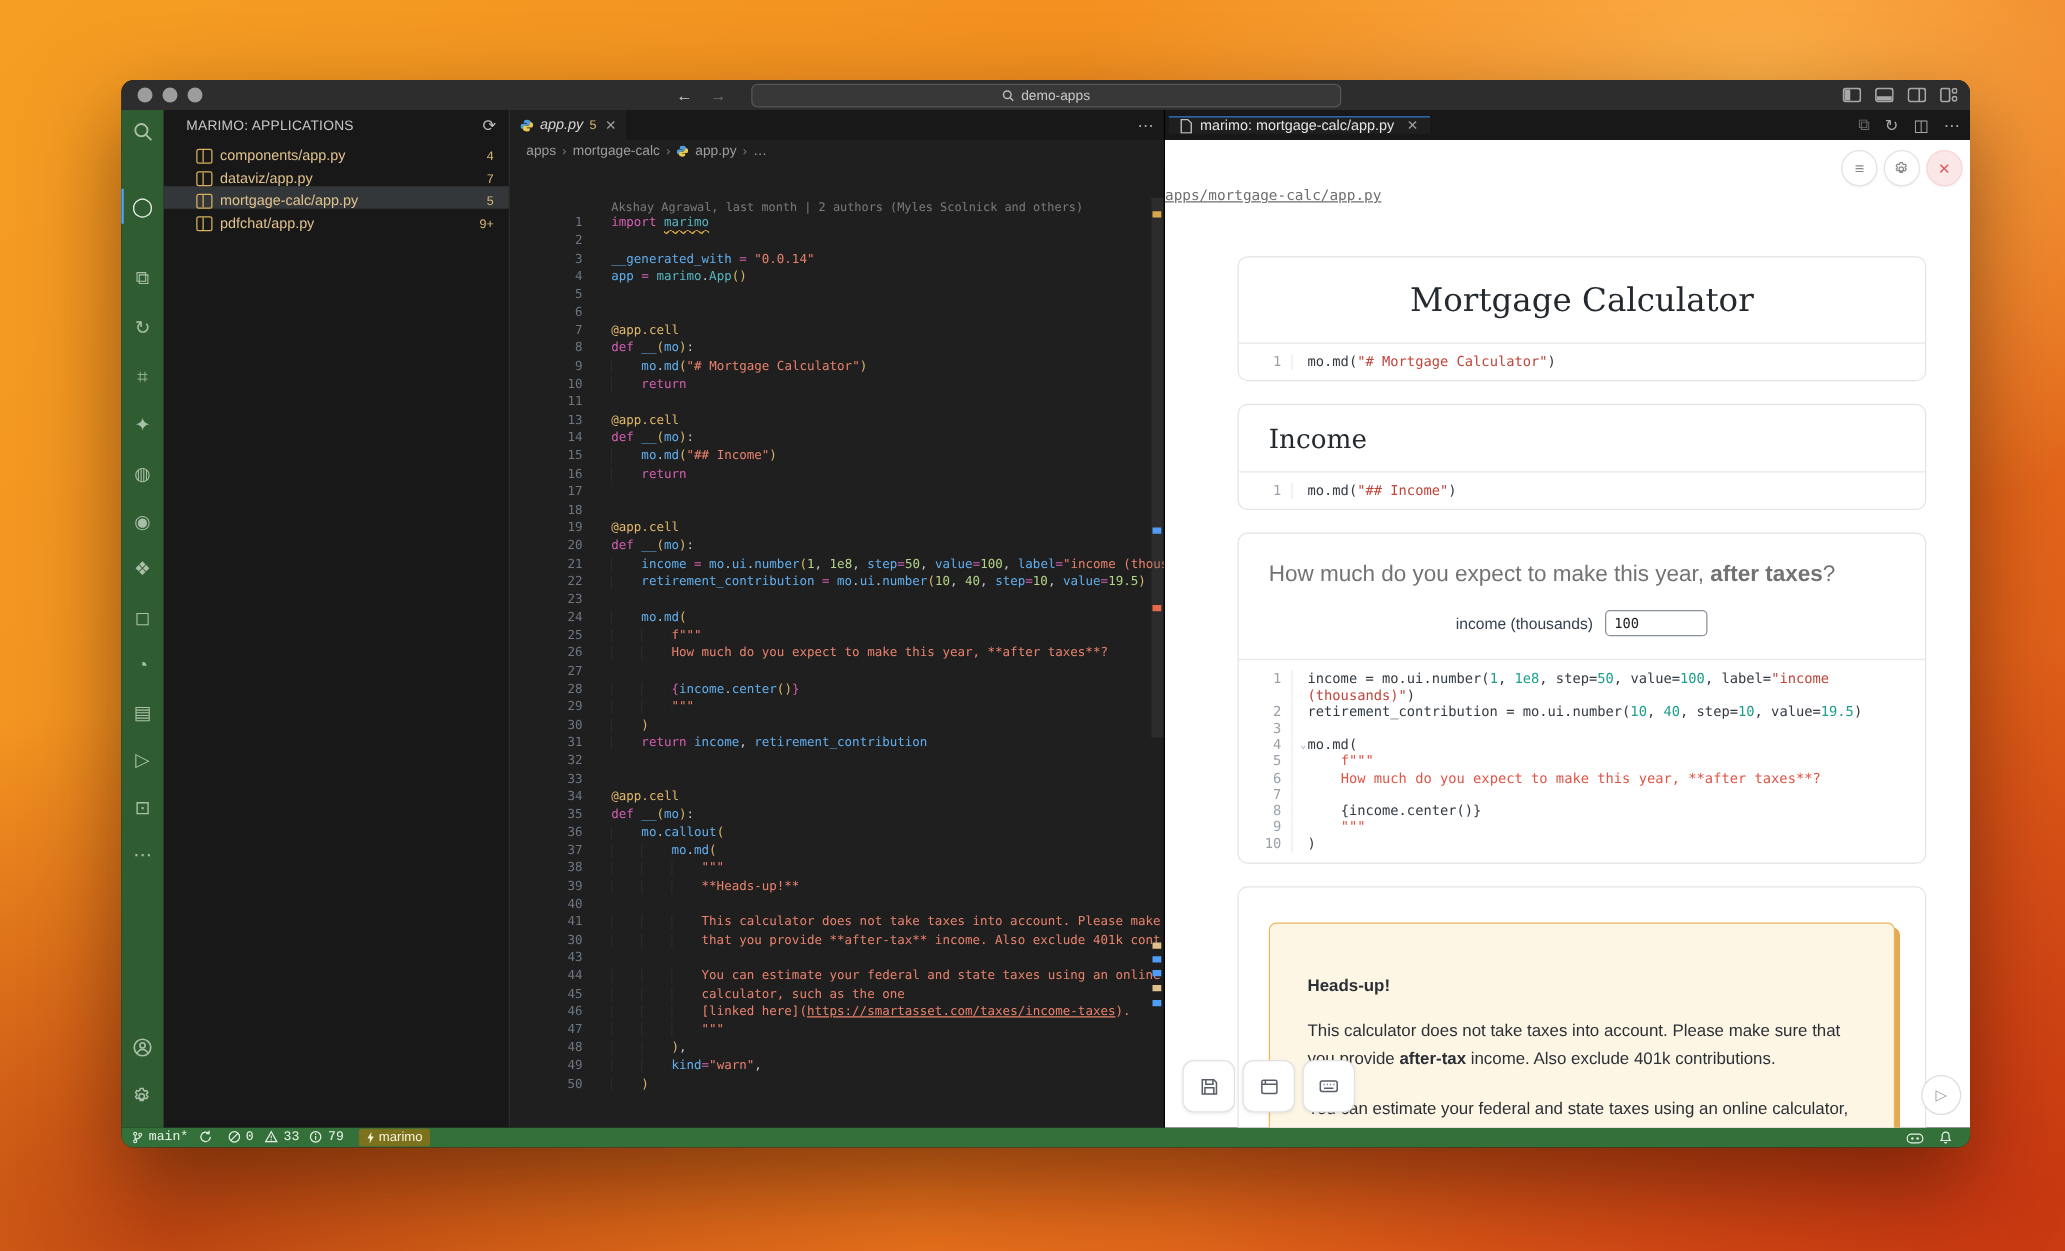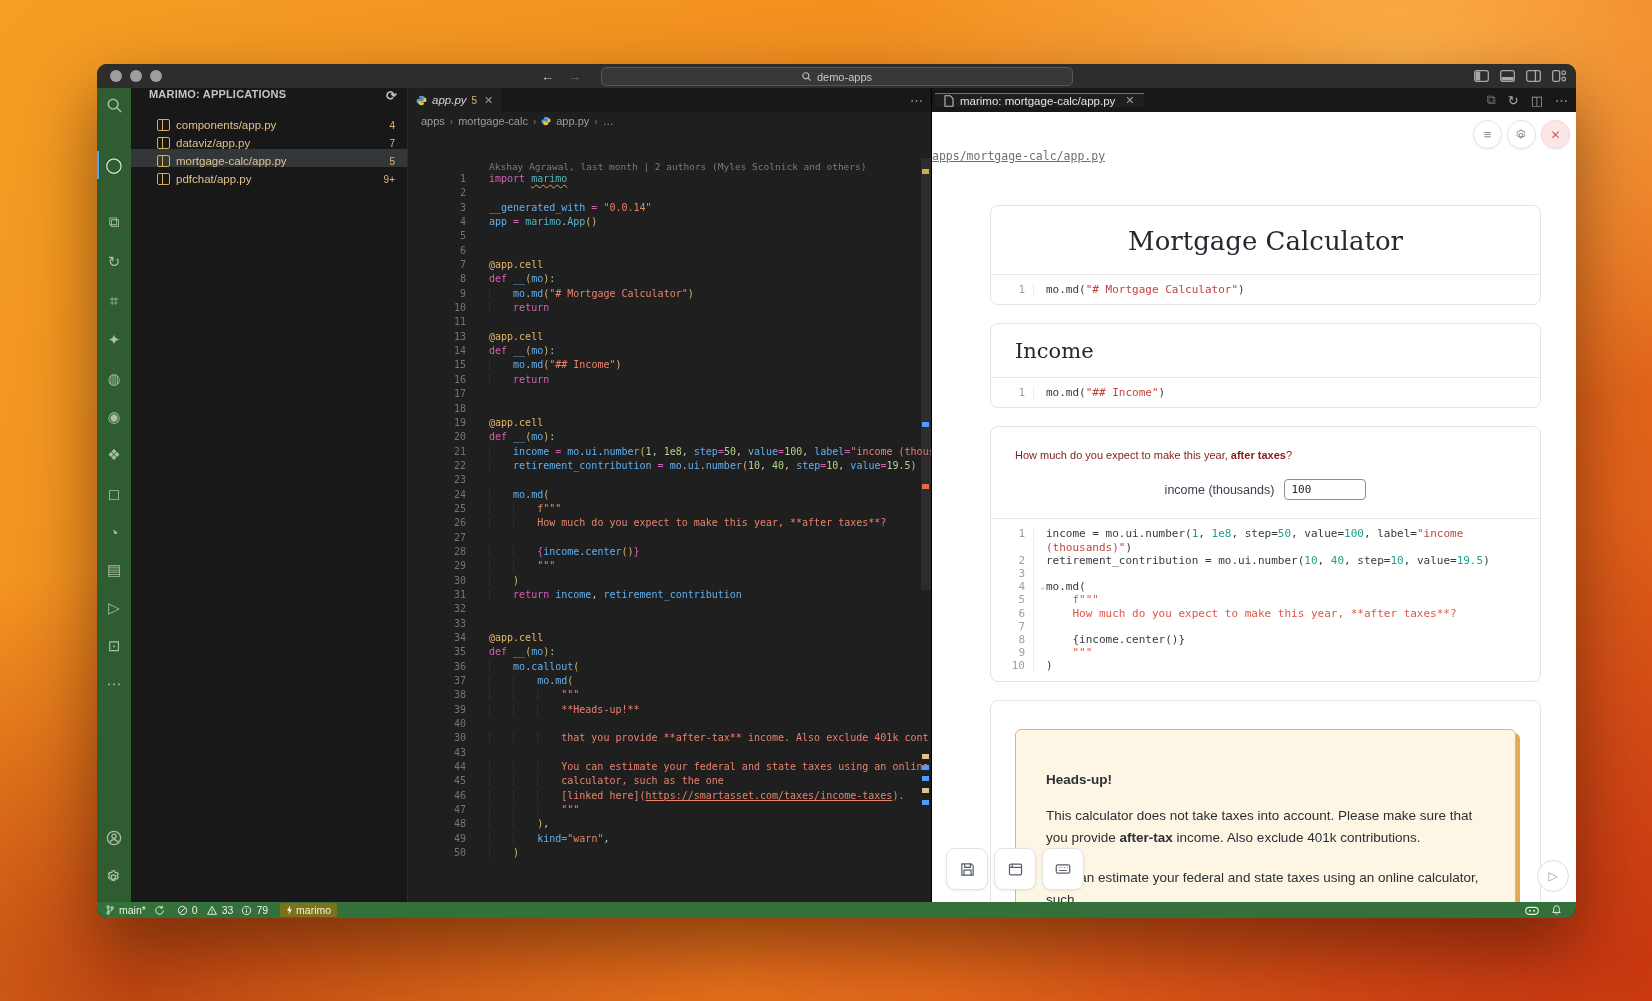--- a/index.html
+++ b/index.html
@@ -28,21 +28,21 @@
   
   .main{flex:1;display:flex;min-height:0;position:relative;}
   
   .activity{width:34px;background:#2f5d31;position:relative;flex:0 0 auto;}
   .act-item{position:absolute;left:0;width:34px;height:34px;display:flex;align-items:center;justify-content:center;
     color:#a9bfa7;font-size:15px;}
   .act-item.active{color:#eef4ee;}
   .act-item.active::before{content:"";position:absolute;left:0;top:3px;width:2px;height:28px;background:#4da3ff;}
   
   .sidebar{width:276px;background:#181818;border-right:1px solid #2b2b2b;flex:0 0 auto;font-size:11.5px;position:relative;}
-  .sb-header{height:25px;display:flex;align-items:flex-start;padding:0 10px 0 18px;color:#c5c5c5;font-size:11px;font-weight:700;letter-spacing:.2px;}
+  .sb-header{height:25px;display:flex;align-items:center;padding:0 10px 0 18px;color:#c5c5c5;font-size:11px;font-weight:400;letter-spacing:.2px;}
   .sb-header .sp{flex:1;}
   .sb-refresh{color:#bdbdbd;font-size:13px;}
   .sb-item{height:18px;display:flex;align-items:flex-end;gap:6px;padding:0 8px 0 26px;color:#e0c28e;cursor:default;}
   .sb-item.sel{background:#34373a;}
   .sb-item .fname{flex:1;white-space:nowrap;overflow:hidden;}
   .sb-badge{color:#d9b877;font-size:10px;padding-right:4px;}
   .nbicon{width:11px;height:10px;border:1px solid #d8b05c;border-radius:2px;position:relative;flex:0 0 auto;}
   .nbicon::before{content:"";position:absolute;left:4px;top:0;bottom:0;width:1px;background:#d8b05c;}
   
   .editorgroup{width:523px;flex:0 0 auto;background:#1f1f1f;display:flex;flex-direction:column;border-right:1px solid #000;}
@@ -82,33 +82,33 @@
   .cell{margin:0 35px 18px 58px;border:1px solid #e4e4e4;border-radius:8px;background:#fff;overflow:hidden;}
   .cell-out{padding:16px 24px;}
   .h1serif{font-family:"DejaVu Serif",serif;font-size:26px;color:#24292f;text-align:center;font-weight:400;}
   .h2serif{font-family:"DejaVu Serif",serif;font-size:21px;color:#24292f;font-weight:400;}
   .wcode{border-top:1px solid #e8e8e8;padding:8px 0;}
   .wrow{display:flex;font-family:"DejaVu Sans Mono",monospace;font-size:11px;line-height:13.2px;}
   .wln{width:34px;flex:0 0 auto;text-align:right;color:#9aa1a8;padding-right:8px;border-right:1px solid #ececec;position:relative;}
   .wln .fold{position:absolute;right:-1px;top:0;color:#9aa1a8;font-size:8px;transform:translateX(11px);}
   .wlc{padding-left:12px;padding-right:14px;white-space:pre-wrap;word-break:break-word;flex:1;}
   .wt-wd{color:#343a42}.wt-ws{color:#c0453a}.wt-wn{color:#1d9f8d}.wt-wf{color:#df5648}
-  .para{font-size:11px;color:#7f1d1d;padding-top:6px;}
+  .para{font-size:18px;color:#737373;padding-top:6px;}
   .formrow{display:flex;align-items:center;justify-content:center;gap:10px;margin:18px 0 4px 0;}
   .formlabel{font-size:12.5px;color:#374151;}
   .forminput{width:82px;height:21px;border:1px solid #8a9099;border-radius:4px;font-family:"DejaVu Sans Mono",monospace;font-size:11px;color:#222;padding:0 6px;box-sizing:border-box;display:flex;align-items:center;}
   .callout{margin:28px 24px 40px 24px;background:#fdf6e4;border:1px solid #ecb45c;border-radius:6px;padding:26px 30px 30px 30px;box-shadow:4px 4px 0 rgba(224,162,62,.9);}
   .callout h4{margin:16px 0 0 0;font-size:13.5px;color:#2b2f36;}
   .callout p{margin:18px 0 0 0;font-size:13.5px;line-height:1.65;color:#2b2f36;}
   .floatbtns{position:absolute;left:14px;bottom:12px;display:flex;gap:6px;}
   .fbtn{width:40px;height:40px;border-radius:9px;border:1px solid #e2e2e2;background:#fff;display:flex;align-items:center;justify-content:center;color:#565d66;box-shadow:0 1px 3px rgba(0,0,0,.07);}
   .runall{position:absolute;right:7px;bottom:10px;width:30px;height:30px;border-radius:50%;border:1px solid #ddd;background:#fff;display:flex;align-items:center;justify-content:center;color:#9aa0a6;font-size:12px;}
   
   .statusbar{height:16px;background:#33703a;flex:0 0 auto;display:flex;align-items:center;font-size:10.5px;color:#eaf2e7;padding:0 8px;gap:12px;}
-  .st-item{display:flex;align-items:center;gap:4px;}
+  .st-item{display:flex;gap:4px;font-family:Liberation Mono, monospace;}
   .st-chip{background:#7c711c;color:#f6f2da;border-radius:2px;padding:0 6px;height:14px;display:flex;align-items:center;gap:3px;}
   .statusbar .sp{flex:1;}
   svg{display:block;}
 </style>
 </head>
 <body>
 
 <div class="window">
 
   <div class="titlebar">
@@ -280,20 +280,21 @@
             <div class="cl"><div class="ln">31</div><div class="lc"><span class="tk-i">    </span><span class="tk-k">return</span><span class="tk-t"> </span><span class="tk-v">income</span><span class="tk-u">, </span><span class="tk-v">retirement_contribution</span></div></div>
             <div class="cl"><div class="ln">32</div><div class="lc"></div></div>
             <div class="cl"><div class="ln">33</div><div class="lc"></div></div>
             <div class="cl"><div class="ln">34</div><div class="lc"><span class="tk-d">@app.cell</span></div></div>
             <div class="cl"><div class="ln">35</div><div class="lc"><span class="tk-k">def</span><span class="tk-t"> </span><span class="tk-v">__</span><span class="tk-p">(</span><span class="tk-v">mo</span><span class="tk-p">)</span><span class="tk-u">:</span></div></div>
             <div class="cl"><div class="ln">36</div><div class="lc"><span class="tk-i">    </span><span class="tk-v">mo</span><span class="tk-u">.</span><span class="tk-v">callout</span><span class="tk-p">(</span></div></div>
             <div class="cl"><div class="ln">37</div><div class="lc"><span class="tk-i">        </span><span class="tk-v">mo</span><span class="tk-u">.</span><span class="tk-v">md</span><span class="tk-p">(</span></div></div>
             <div class="cl"><div class="ln">38</div><div class="lc"><span class="tk-i">            </span><span class="tk-s">"""</span></div></div>
             <div class="cl"><div class="ln">39</div><div class="lc"><span class="tk-i">            </span><span class="tk-s">**Heads-up!**</span></div></div>
             <div class="cl"><div class="ln">40</div><div class="lc"></div></div>
+            <div class="cl"><div class="ln">41</div><div class="lc"><span class="tk-i">            </span><span class="tk-s">This calculator does not take taxes into account. Please make</span></div></div>
             <div class="cl"><div class="ln">30</div><div class="lc"><span class="tk-i">            </span><span class="tk-s">that you provide **after-tax** income. Also exclude 401k cont</span></div></div>
             <div class="cl"><div class="ln">43</div><div class="lc"></div></div>
             <div class="cl"><div class="ln">44</div><div class="lc"><span class="tk-i">            </span><span class="tk-s">You can estimate your federal and state taxes using an online</span></div></div>
             <div class="cl"><div class="ln">45</div><div class="lc"><span class="tk-i">            </span><span class="tk-s">calculator, such as the one</span></div></div>
             <div class="cl"><div class="ln">46</div><div class="lc"><span class="tk-i">            </span><span class="tk-s">[linked here](</span><span class="tk-l">https://smartasset.com/taxes/income-taxes</span><span class="tk-s">).</span></div></div>
             <div class="cl"><div class="ln">47</div><div class="lc"><span class="tk-i">            </span><span class="tk-s">"""</span></div></div>
             <div class="cl"><div class="ln">48</div><div class="lc"><span class="tk-i">        </span><span class="tk-p">)</span><span class="tk-u">,</span></div></div>
             <div class="cl"><div class="ln">49</div><div class="lc"><span class="tk-i">        </span><span class="tk-v">kind</span><span class="tk-o">=</span><span class="tk-s">"warn"</span><span class="tk-u">,</span></div></div>
             <div class="cl"><div class="ln">50</div><div class="lc"><span class="tk-i">    </span><span class="tk-p">)</span></div></div>
           </div>

